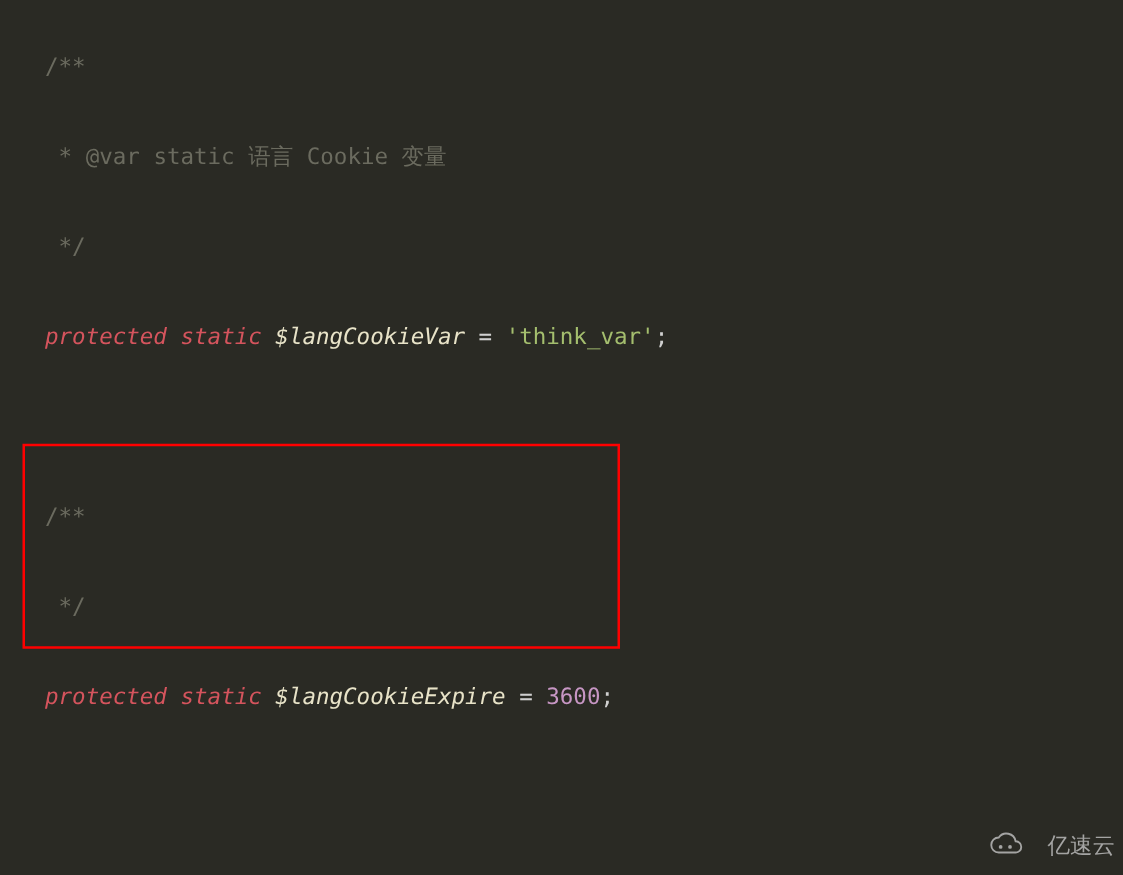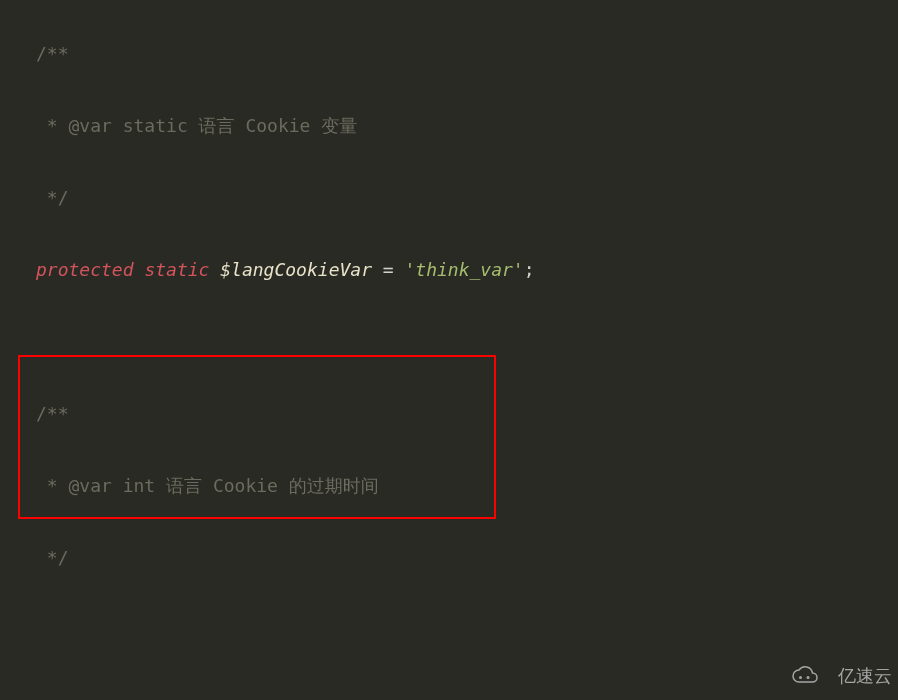--- a/index.html
+++ b/index.html
@@ -16,21 +16,21 @@
     padding: 0 0 0 36px;
     white-space: pre;
     position: relative;
   }
   .line { display: block; height: 36px; }
   .tok-comment { color: #6b6b5f; }
   .tok-annotation { color: #6b6b5f; }
   .tok-keyword { color: #d4545d; font-style: italic; }
   .tok-var { color: #e8e3c8; font-style: italic; margin-top: 38px; }
   .tok-op { color: #d0d0d0; }
-  .tok-string { color: #a4be6e; font-style: italic; }
+  .tok-string { color: #a4be6e; }
   .tok-number { color: #c796c4; }
   .tok-punct { color: #d0d0d0; }
   .highlight-box {
     position: absolute;
     border: 2px solid #ff0000;
     pointer-events: none;
     left: 18px;
     top: 355px;
     width: 478px;
     height: 164px;
@@ -53,22 +53,22 @@
 </head>
 <body>
 
 <div class="code-area">
 <span class="line"><span class="tok-comment">/**</span></span>
 <span class="line"><span class="tok-comment"> * </span><span class="tok-annotation">@var static</span><span class="tok-comment"> 语言 Cookie 变量</span></span>
 <span class="line"><span class="tok-comment"> */</span></span>
 <span class="line"><span class="tok-keyword">protected</span> <span class="tok-keyword">static</span> <span class="tok-var">$langCookieVar</span><span class="tok-op"> = </span><span class="tok-string">'think_var'</span><span class="tok-punct">;</span></span>
 <span class="line"> </span>
 <span class="line"><span class="tok-comment">/**</span></span>
-<span class="line"><span class="tok-comment"> * </span><span class="tok-annotation">@var int</span><span class="tok-comment"> 语言 Cookie 的过期时间</span></span>
 <span class="line"><span class="tok-comment"> */</span></span>
+<span class="line"><span class="tok-keyword">protected</span> <span class="tok-keyword">static</span> <span class="tok-var">$langCookieExpire</span><span class="tok-op"> = </span><span class="tok-number">3600</span><span class="tok-punct">;</span></span>
 <span class="line"> </span>
 
 
 
 
 
 
 
 
 

